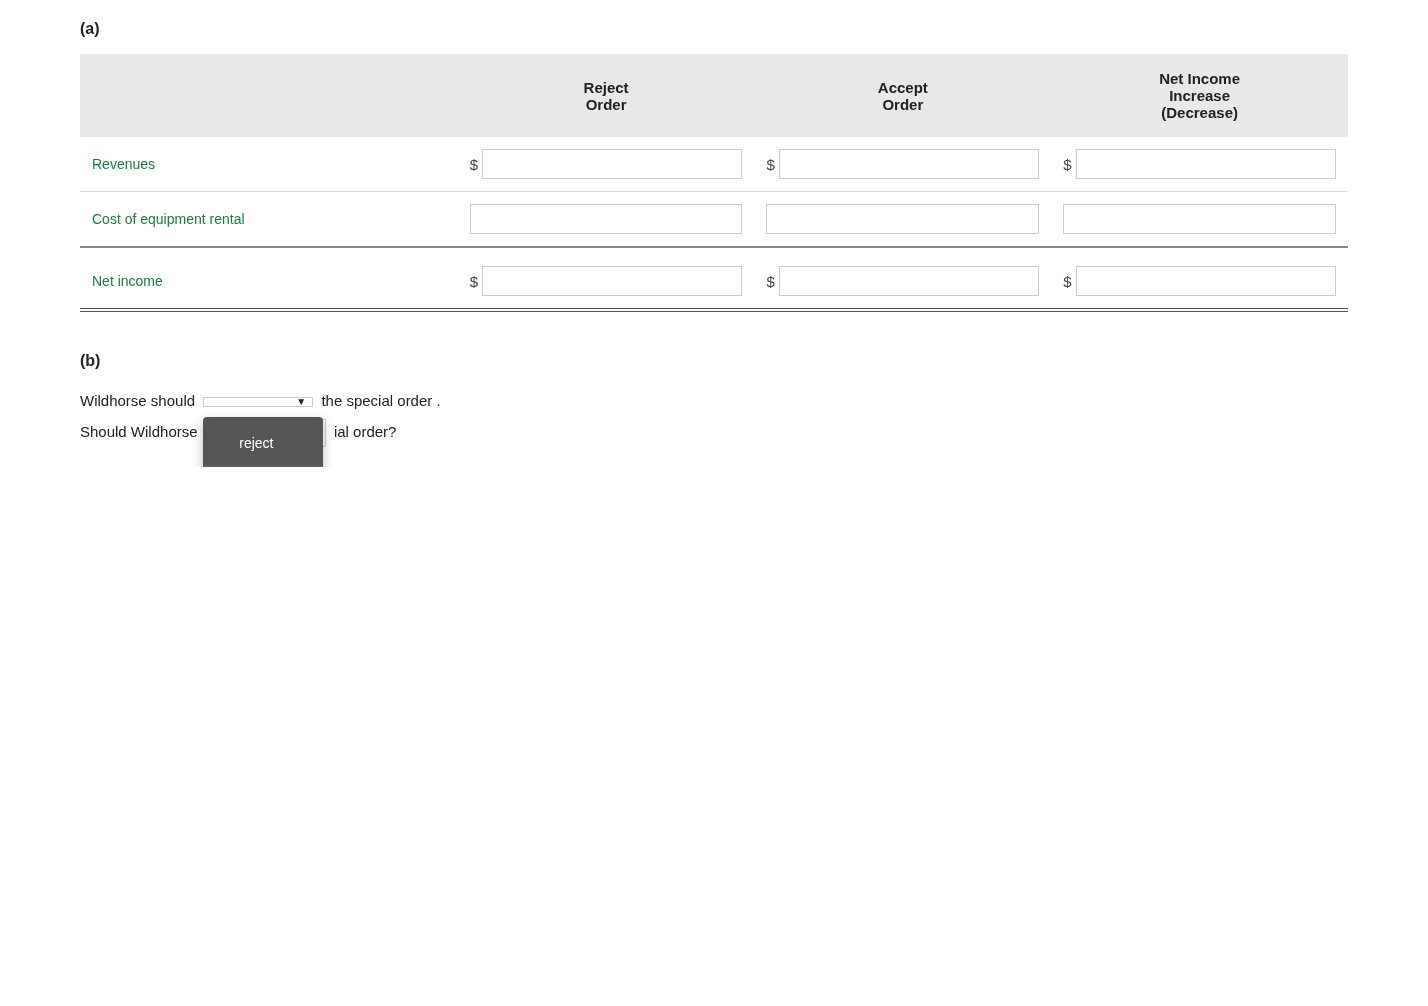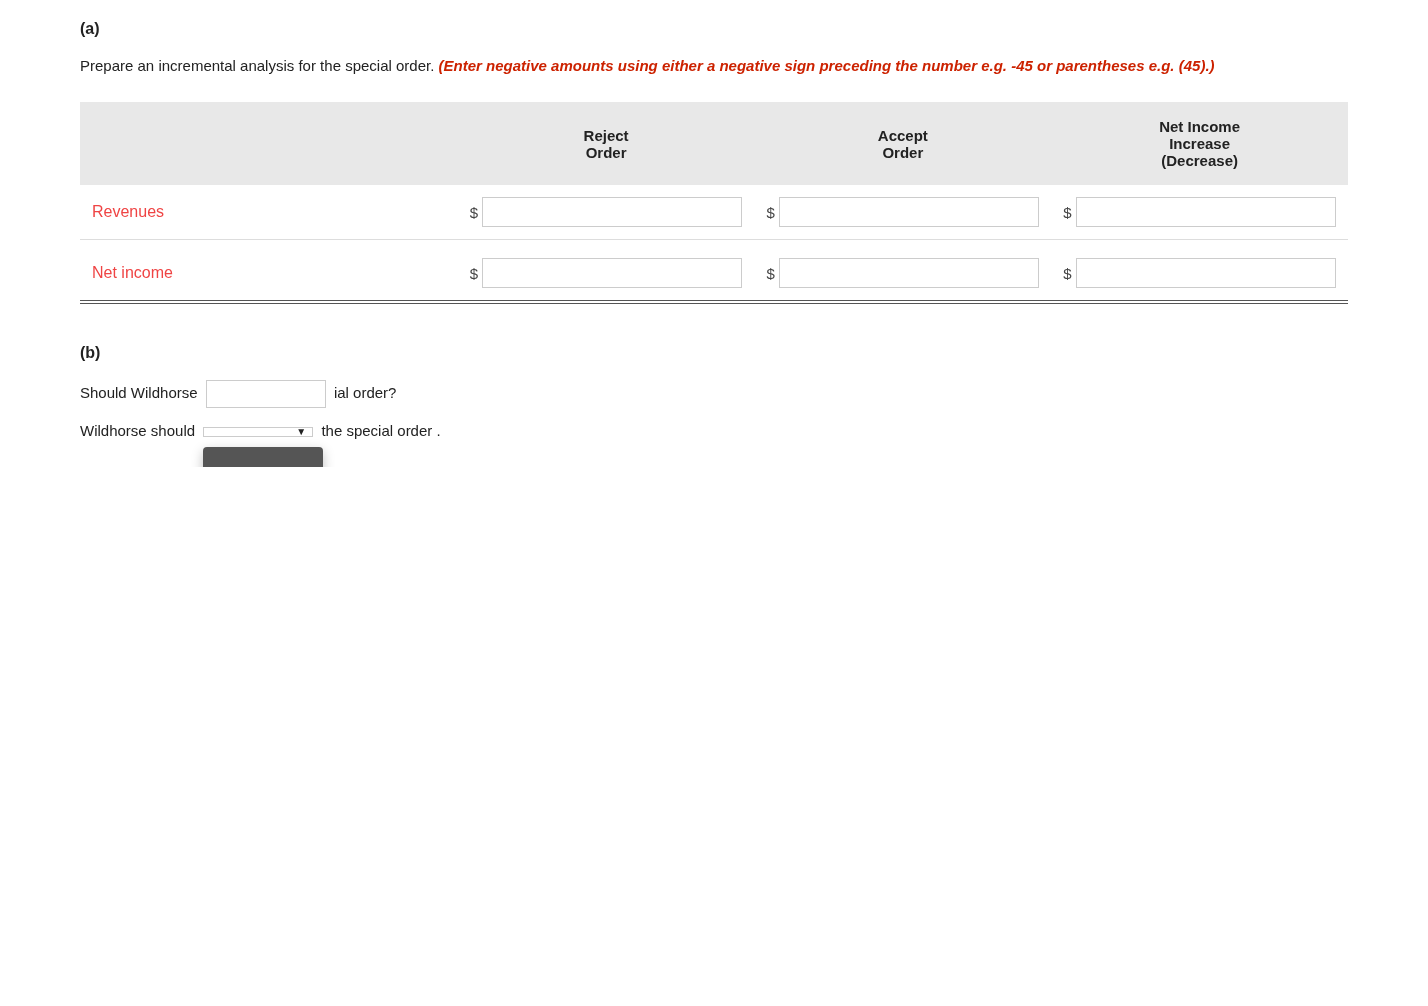--- a/index.html
+++ b/index.html
@@ -69,22 +69,22 @@
     .table-wrapper tbody tr:last-child {
       border-bottom: none;
     }
 
     .table-wrapper tbody td {
       padding: 12px 12px;
       vertical-align: middle;
     }
 
     .row-label {
-      font-size: 16px;
-      color: #ef4444;
+      font-size: 14px;
+      color: #15803d;
     }
 
     .input-cell {
       display: flex;
       align-items: center;
       gap: 4px;
     }
 
     .dollar-sign {
       font-size: 15px;
@@ -111,24 +111,20 @@
       font-size: 15px;
       line-height: 2;
     }
   </style>
 </head>
 <body>
 
 <div>
   <p class="section-label">(a)</p>
 
-  <p class="instruction">
-    <span>Prepare an incremental analysis for the special order.</span>
-    <span class="highlight">(Enter negative amounts using either a negative sign preceding the number e.g. -45 or parentheses e.g. (45).)</span>
-  </p>
 
   <div class="table-wrapper">
     <table>
       <thead>
         <tr>
           <th></th>
           <th class="col-reject">Reject<br>Order</th>
           <th class="col-accept">Accept<br>Order</th>
           <th class="col-net">Net Income<br>Increase<br>(Decrease)</th>
         </tr>
@@ -153,20 +149,38 @@
             <div class="input-cell">
               <span class="dollar-sign">$</span>
               <input type="text" value="" style="">
             </div>
           </td>
         </tr>
 
 
 
 
+        <tr style="border-bottom: 2px solid #888;">
+          <td class="row-label">Cost of equipment rental</td>
+          <td>
+            <div class="input-cell">
+              <input type="text" value="" style="">
+            </div>
+          </td>
+          <td>
+            <div class="input-cell">
+              <input type="text" value="" style="">
+            </div>
+          </td>
+          <td>
+            <div class="input-cell">
+              <input type="text" value="" style="">
+            </div>
+          </td>
+        </tr>
 
         <tr style="border-bottom: 4px double #555;">
           <td class="row-label" style="padding-top:18px; padding-bottom:12px;">Net income</td>
           <td style="padding-top:18px; padding-bottom:12px;">
             <div class="input-cell">
               <span class="dollar-sign">$</span>
               <input type="text" value="" style="">
             </div>
           </td>
           <td style="padding-top:18px; padding-bottom:12px;">
@@ -184,26 +198,20 @@
         </tr>
       </tbody>
     </table>
   </div>
 </div>
 
 <div class="section-b">
   <p class="section-label">(b)</p>
 
   <div class="section-b-content">
-
-    <p>
-      <span>Should Wildhorse</span>
-      <span style="display:inline-block; width: 120px; height: 28px; border: 1px solid #ccc; vertical-align: middle; margin: 0 4px;"></span>
-      <span>ial order?</span>
-    </p>
 
     <p style="margin-top: 8px; position: relative;">
       <span>Wildhorse should</span>
       <span style="display:inline-block; position:relative; vertical-align: middle; margin: 0 4px;">
         
         <span style="display:inline-block; border: 1px solid #ccc; padding: 4px 28px 4px 8px; font-size:14px; min-width:110px; background:#fff; cursor:pointer; position:relative;">
           <span></span>
           <span style="position:absolute; right:6px; top:50%; transform:translateY(-50%); font-size:10px;">▼</span>
         </span>
         
@@ -213,14 +221,20 @@
             <span>reject</span>
           </span>
           <span style="display:flex; align-items:center; gap:6px; padding:8px 16px; font-size:14px; cursor:pointer; color:#fff; background: rgba(255,255,255,0.05);">
             <span style="width:14px; display:inline-block;">✓</span>
             <span>accept</span>
           </span>
         </span>
       </span>
       <span>the special order .</span>
     </p>
+
+    <p>
+      <span>Should Wildhorse</span>
+      <span style="display:inline-block; width: 120px; height: 28px; border: 1px solid #ccc; vertical-align: middle; margin: 0 4px;"></span>
+      <span>ial order?</span>
+    </p>
   </div>
 </div>
 
 </body></html>

